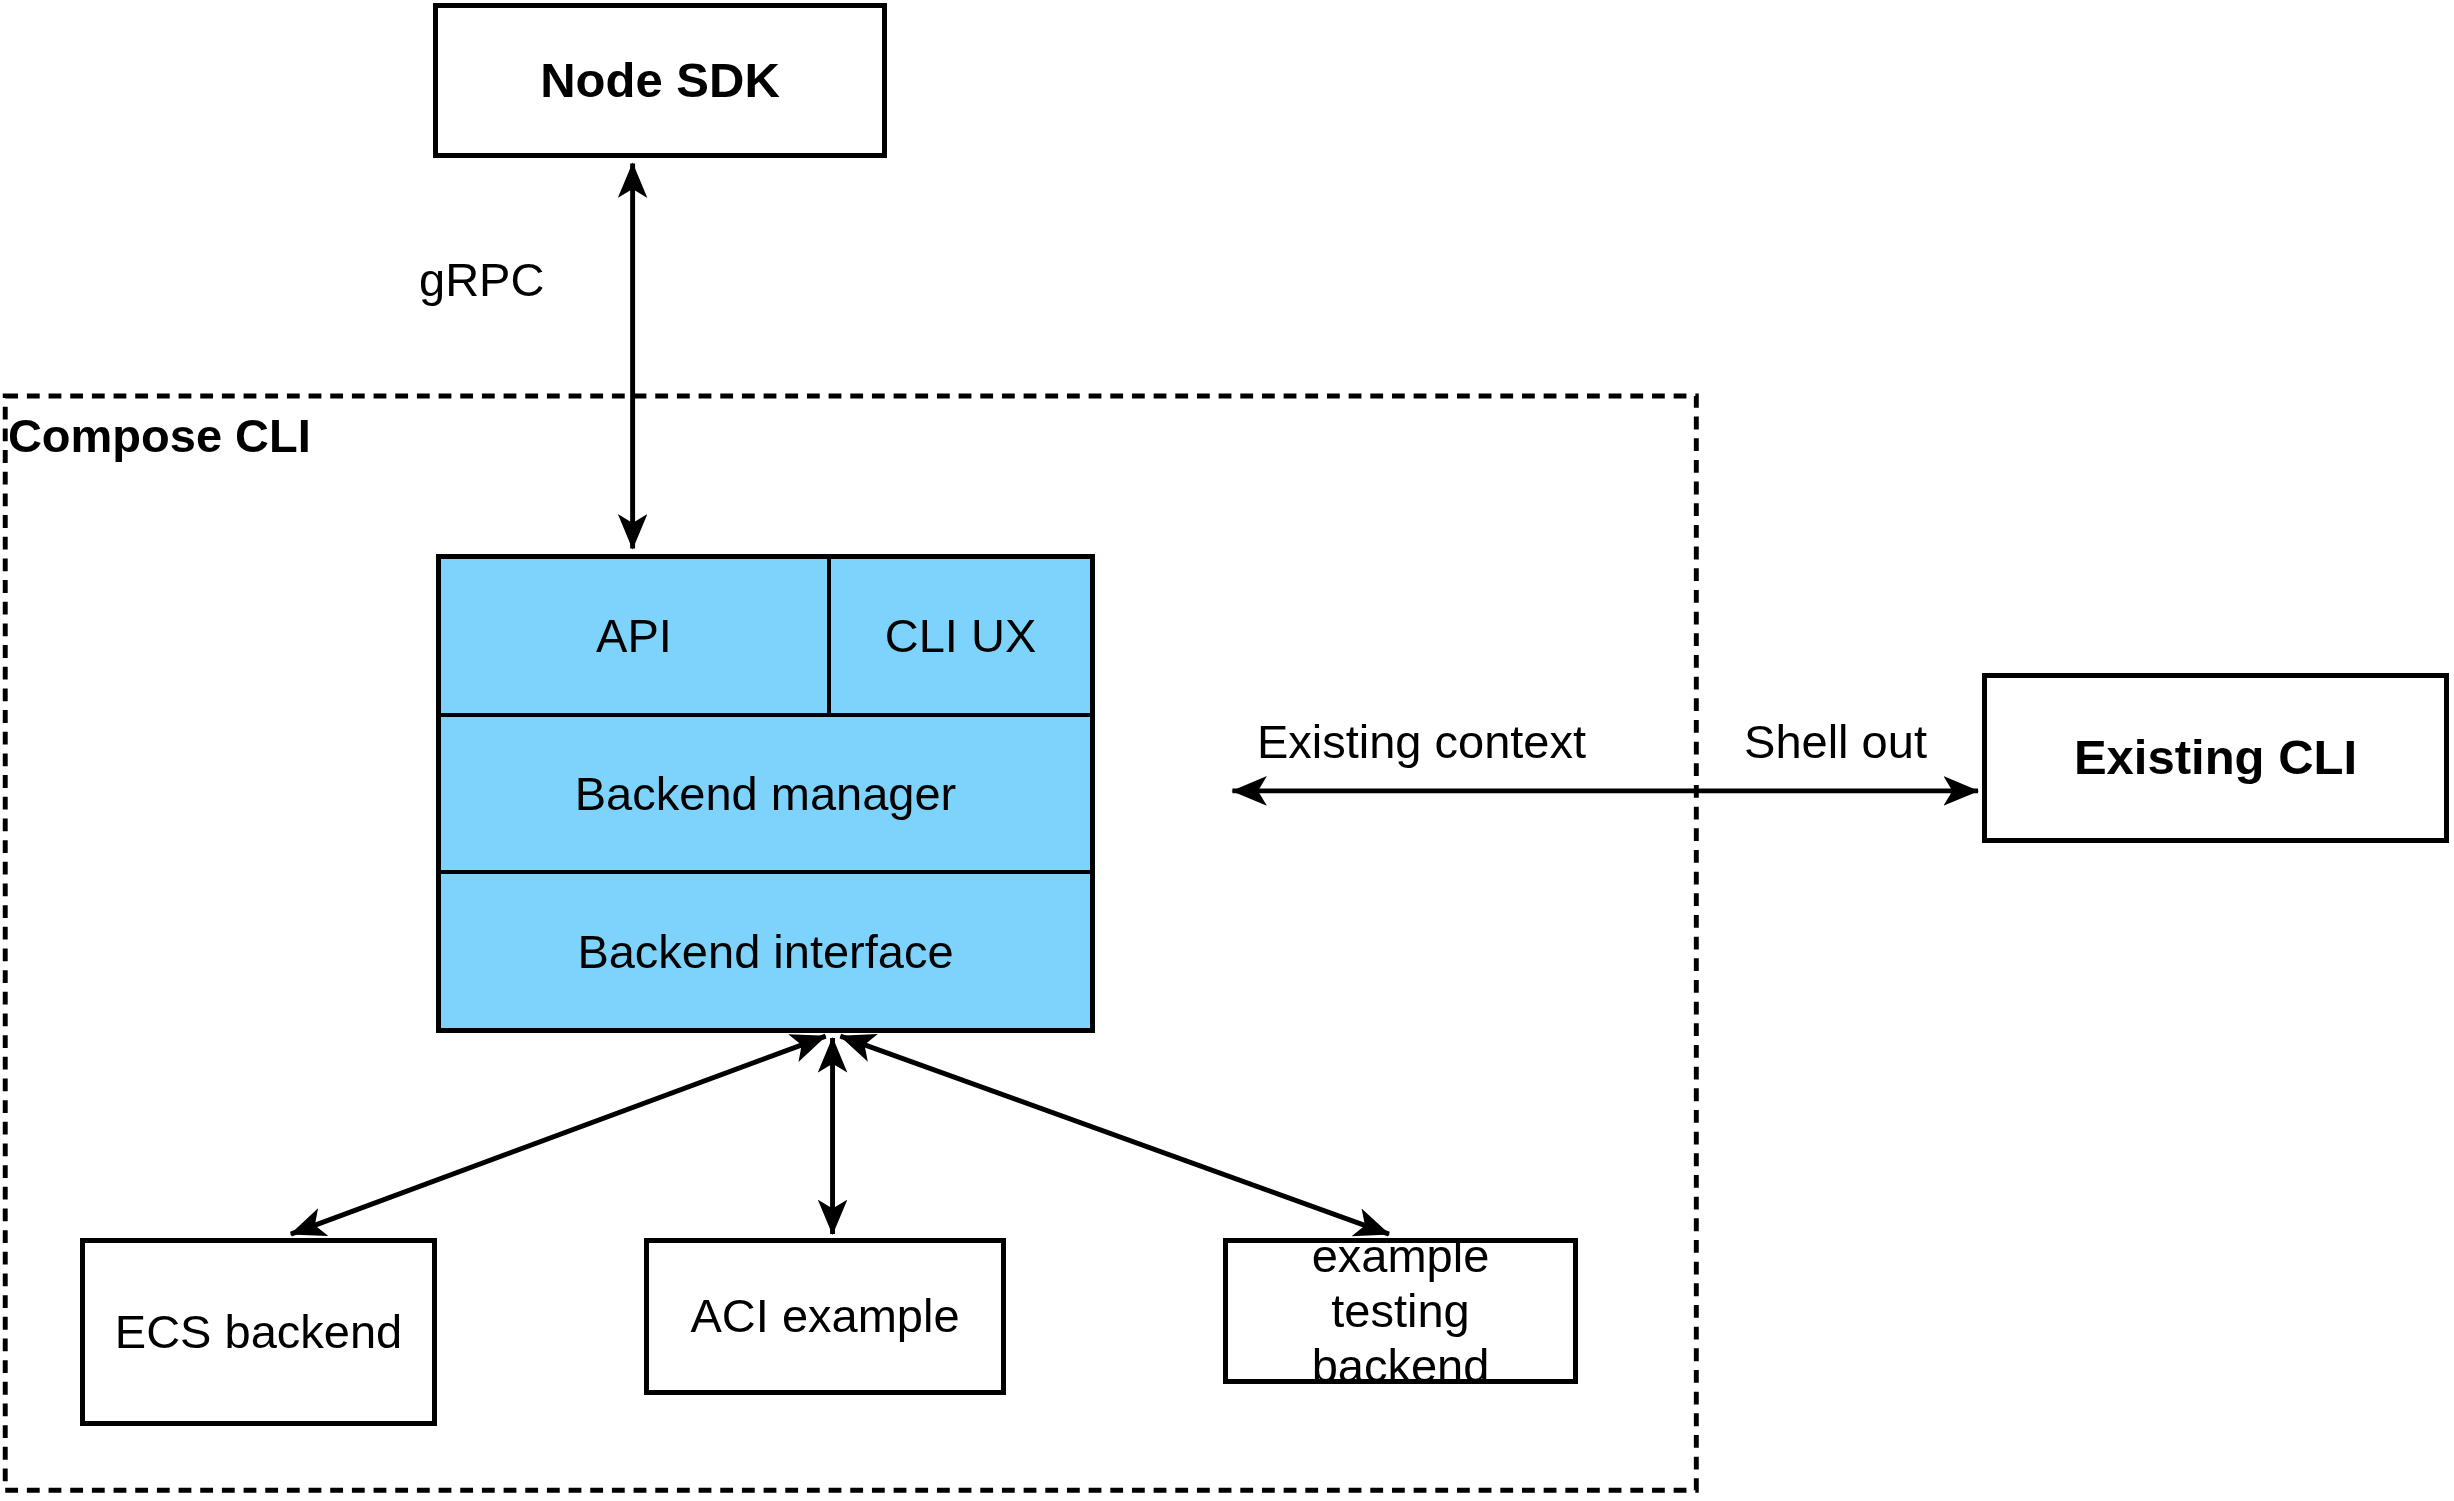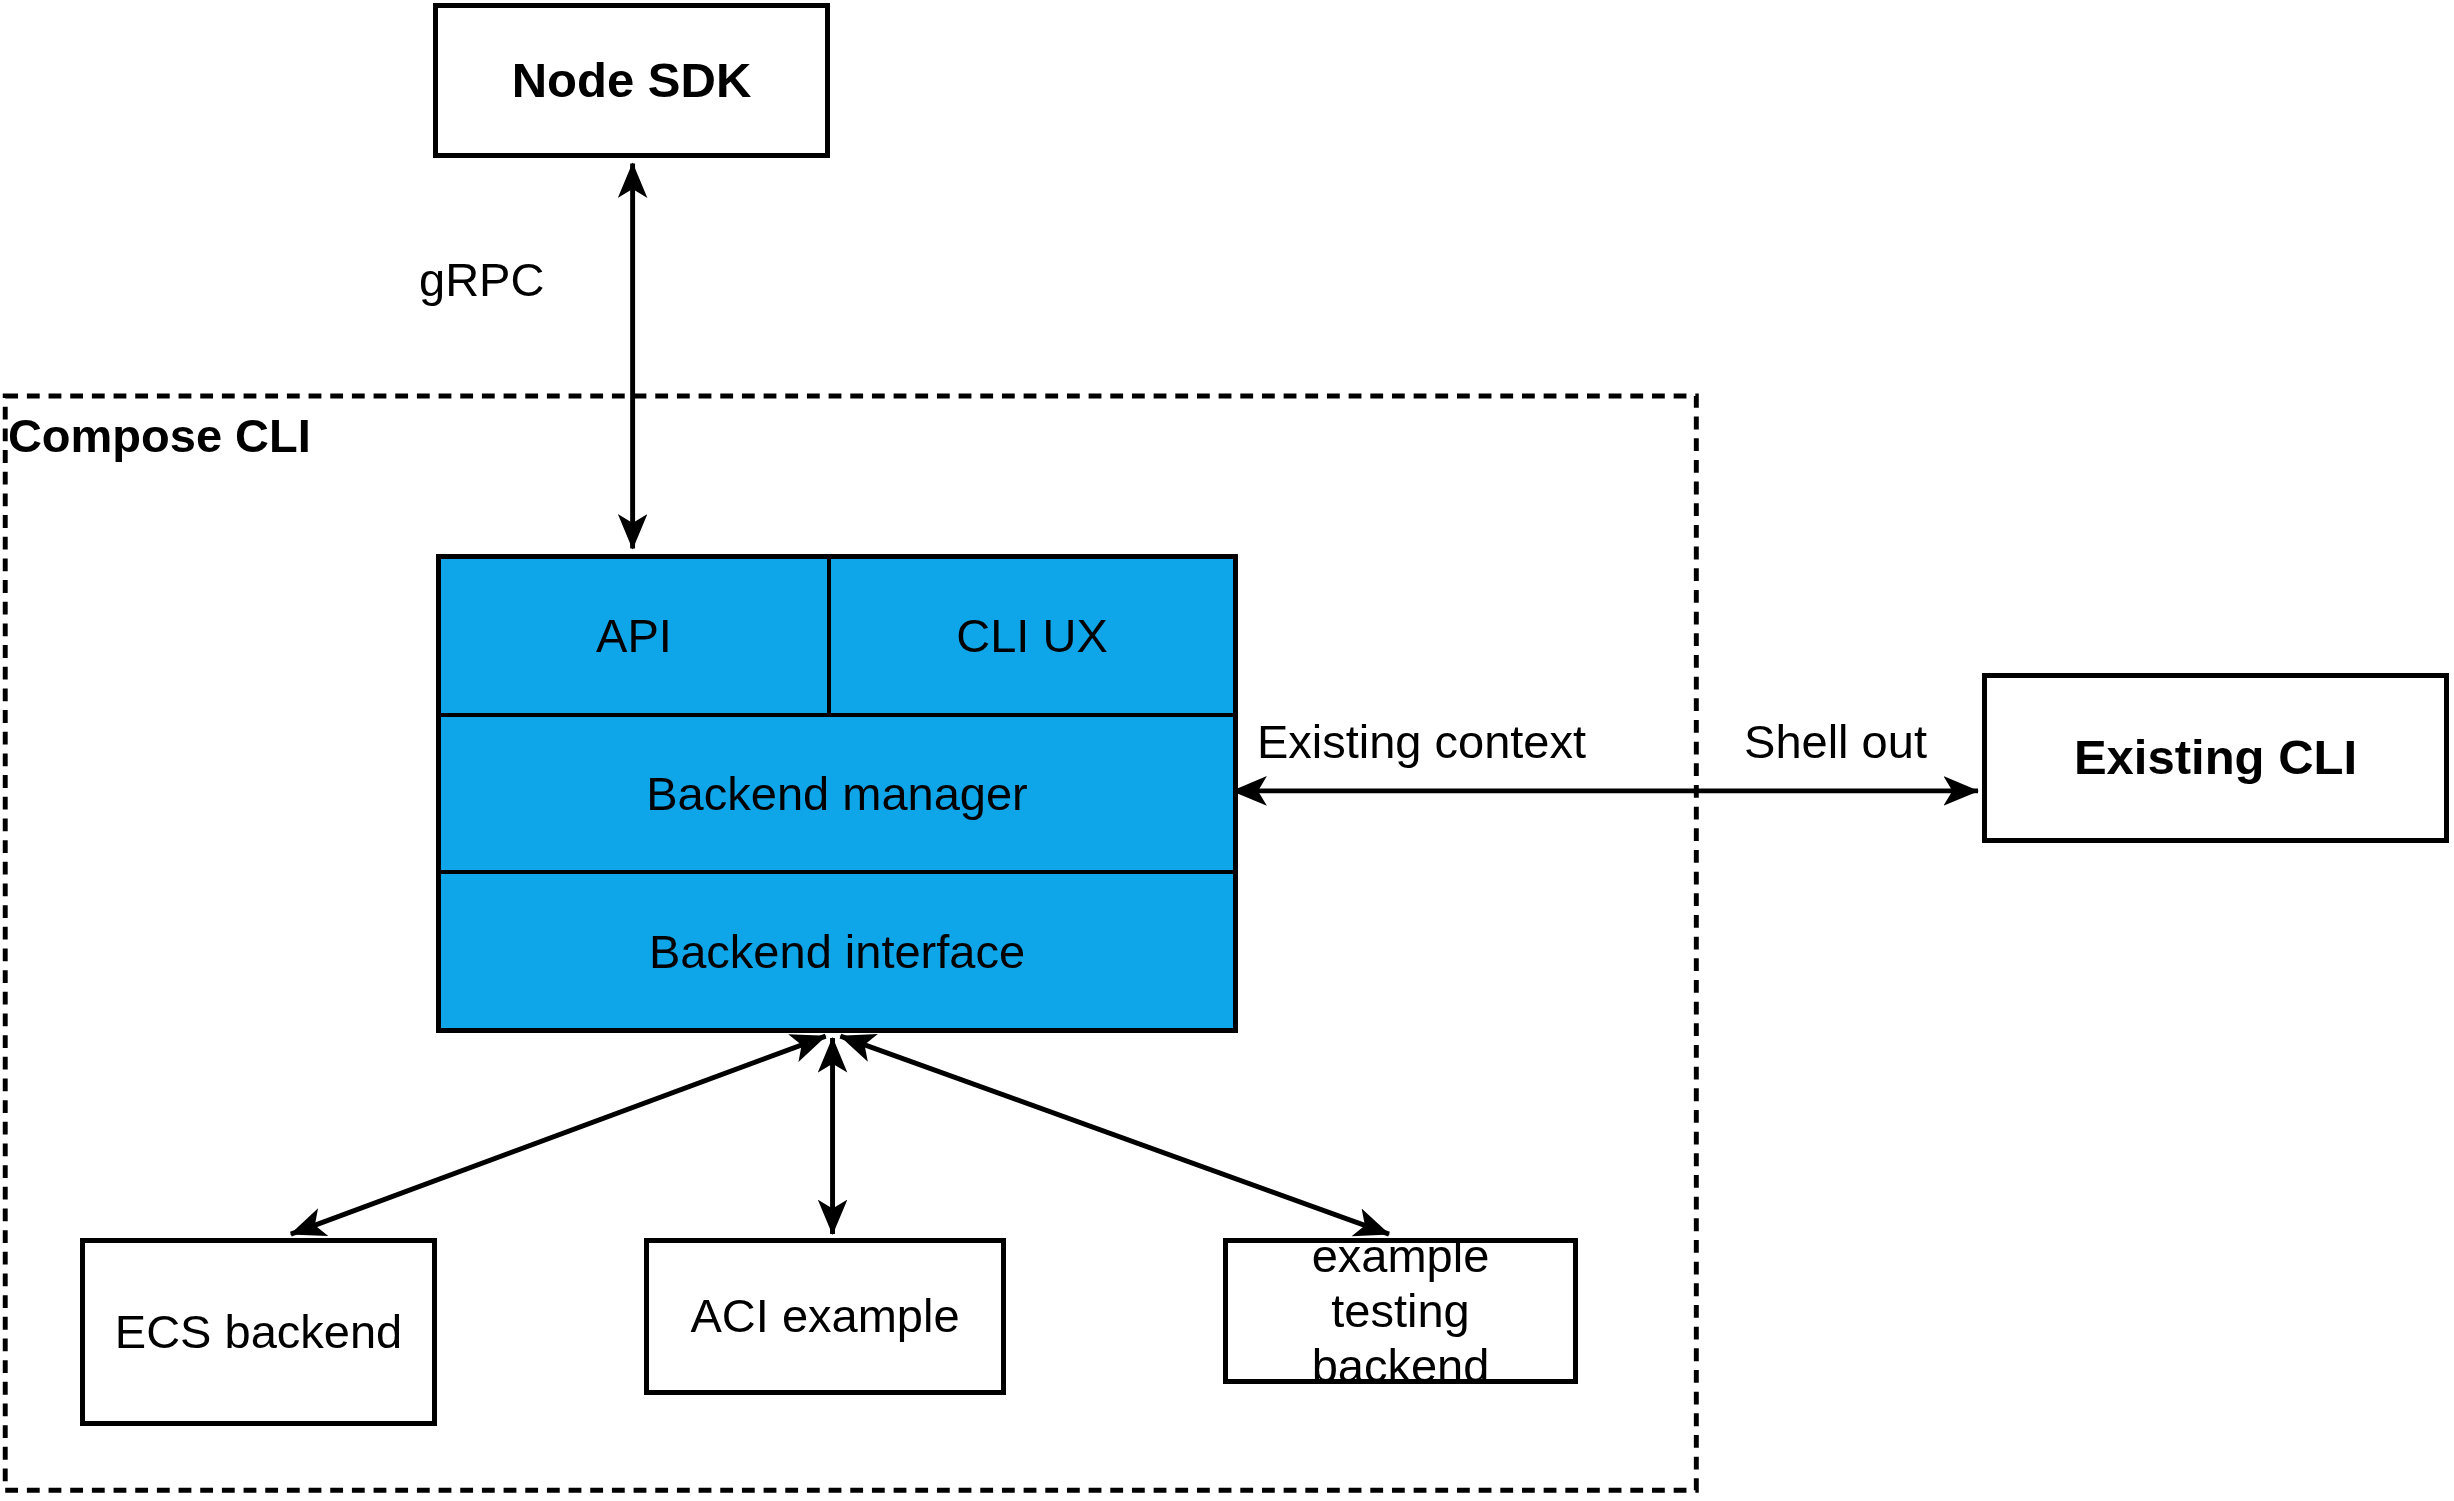--- a/index.html
+++ b/index.html
@@ -14,29 +14,29 @@
   .box{
     position:absolute;
     background:#ffffff;
     border:5.9px solid #000000;
     display:flex;align-items:center;justify-content:center;
     text-align:center;
     font-size:47px;line-height:1.17;
     box-sizing:border-box;
   }
   .box.bold{font-weight:bold;font-size:49px;}
-  .node-sdk{left:433px;top:3px;width:397px;height:155px;text-align:center;}
+  .node-sdk{left:433px;top:3px;width:454px;height:155px;text-align:center;}
   .existing-cli{left:1982px;top:673px;width:467px;height:170px;}
   .ecs-backend{left:80px;top:1238px;width:357px;height:188px;}
   .aci-backend{left:644px;top:1238px;width:362px;height:157px;}
   .example-backend{left:1223px;top:1238px;width:355px;height:146px;padding:0 17.7px;}
   
   .compound{
-    position:absolute;left:436px;top:554px;width:802px;height:479px;
-    border:5.9px solid #000000;background:#0ea5e9;
+    position:absolute;left:436px;top:554px;width:659px;height:479px;
+    border:5.9px solid #000000;background:#7dd3fc;
     display:flex;flex-direction:column;box-sizing:border-box;
   }
   .compound .row{flex:1 1 0;display:flex;box-sizing:border-box;}
   .compound .row.split > .cell.left{width:390px;border-right:4.9px solid #000000;}
   .compound .row.split > .cell.right{flex:1;}
   .compound .row.rb{border-bottom:4.9px solid #000000;}
   .cell{
     display:flex;align-items:center;justify-content:center;
     font-size:47px;box-sizing:border-box;width:100%;
   }

